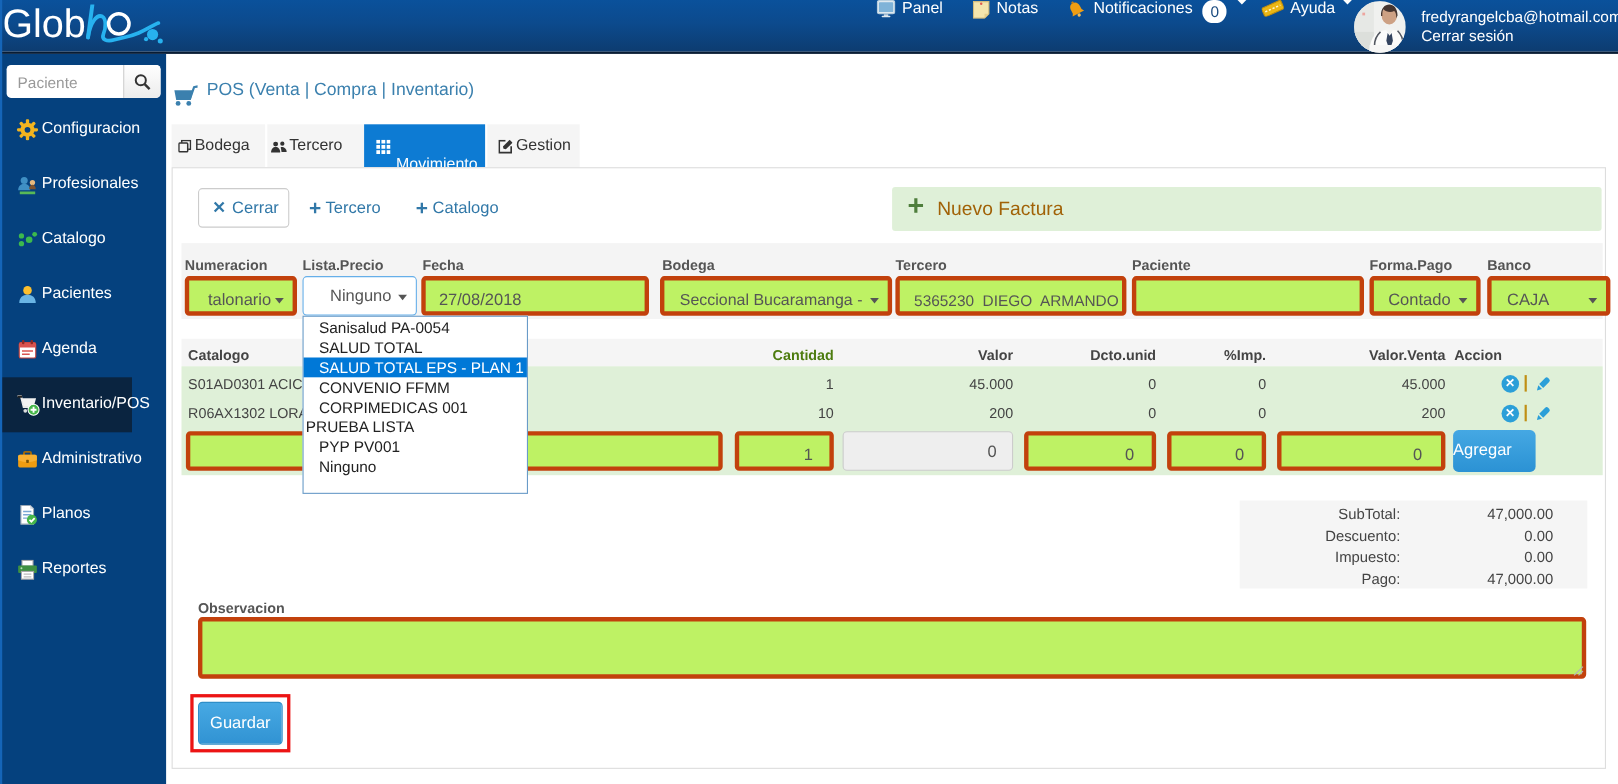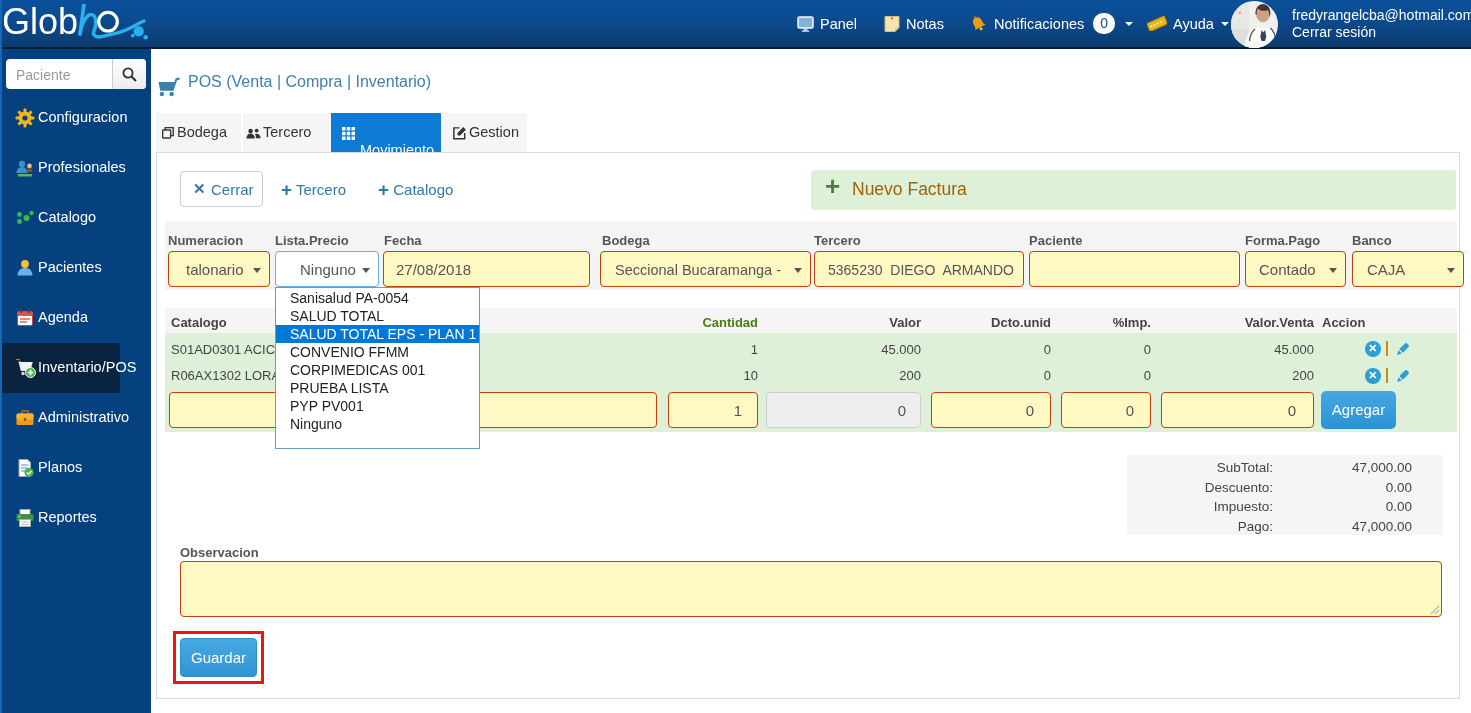--- a/index.html
+++ b/index.html
@@ -1,23 +1,23 @@
 <!DOCTYPE html>
 <html><head>
 <meta charset="utf-8">
 <style>
 *{margin:0;padding:0;box-sizing:border-box}
 body{font-family:"Liberation Sans",sans-serif;width:1471px;height:713px;overflow:hidden;background:#fff}
 .abs{position:absolute}
 #app{position:relative;width:1471px;height:713px;overflow:hidden;background:#fff}
 .lbl{font-size:13px;font-weight:bold;color:#555}
-.inp{background:#fef9c3;border:1px solid #c2410c;border-radius:4px}
+.inp{background:#bef264;border:4px solid #c2410c;border-radius:4px}
 .num{font-size:13px;color:#444;text-align:right}
 .cell{font-size:13px;color:#444}
-.nav-item{position:absolute;top:0;height:47px;display:flex;align-items:center;color:#fff;font-size:14.5px;gap:6px}
+.nav-item{position:absolute;top:0;height:47px;display:flex;align-items:flex-start;color:#fff;font-size:14.5px;gap:6px}
 .mi{position:absolute;left:0;width:120px;height:50px;color:#fff;font-size:14.5px}
 .mi .txt{position:absolute;left:38px;top:16px}
 .mi svg{position:absolute;left:15px;top:15px}
 .caret{display:inline-block;width:0;height:0;border-left:4px solid transparent;border-right:4px solid transparent;border-top:4px solid #fff;margin-left:4px}
 .scaret{position:absolute;width:0;height:0;border-left:4.5px solid transparent;border-right:4.5px solid transparent;border-top:5px solid #555;top:16px}
 </style>
 </head>
 <body>
 <div id="app">
 
@@ -362,29 +362,29 @@
     </div>
 <div class="abs inp" style="left:931px;top:392px;width:120px;height:36px;font-size:15px;color:#555">
       <span style="position:absolute;right:16px;top:9px">0</span>
     </div>
 <div class="abs inp" style="left:1061px;top:392px;width:90px;height:36px;font-size:15px;color:#555">
       <span style="position:absolute;right:16px;top:9px">0</span>
     </div>
 <div class="abs inp" style="left:1161px;top:392px;width:153px;height:36px;font-size:15px;color:#555">
       <span style="position:absolute;right:17px;top:9px">0</span>
     </div>
-<div class="abs" style="left:1321px;top:391px;width:75px;height:38px;background:linear-gradient(#45a8e3,#2b92d4);border-radius:5px;color:#fff;font-size:15px;text-align:center;line-height:38px">Agregar</div>
+<div class="abs" style="left:1321px;top:391px;width:75px;height:38px;background:linear-gradient(#45a8e3,#2b92d4);border-radius:5px;color:#fff;font-size:15px;text-align:left;line-height:38px">Agregar</div>
 
 <div class="abs" style="left:275px;top:287px;width:205px;height:162px;background:#fff;border:1px solid #699bc8;font-size:14px;color:#222;z-index:50">
   <div style="height:18px;line-height:18px;padding-left:14px;margin-top:1px">Sanisalud PA-0054</div>
   <div style="height:18px;line-height:18px;padding-left:14px">SALUD TOTAL</div>
   <div style="height:18px;line-height:18px;padding-left:14px;background:#0078d7;color:#fff">SALUD TOTAL EPS - PLAN 1</div>
   <div style="height:18px;line-height:18px;padding-left:14px">CONVENIO FFMM</div>
   <div style="height:18px;line-height:18px;padding-left:14px">CORPIMEDICAS 001</div>
-  <div style="height:18px;line-height:18px;padding-left:14px">PRUEBA LISTA</div>
+  <div style="height:18px;line-height:18px;padding-left:2px">PRUEBA LISTA</div>
   <div style="height:18px;line-height:18px;padding-left:14px">PYP PV001</div>
   <div style="height:18px;line-height:18px;padding-left:14px">Ninguno</div>
 </div>
 
 <div class="abs" style="left:1127px;top:455px;width:316px;height:80px;background:#f5f5f5"></div>
 <span class="abs num" style="left:1173px;top:460px;width:100px;font-size:13.5px">SubTotal:</span>
 <span class="abs num" style="left:1312px;top:460px;width:100px;font-size:13.5px">47,000.00</span>
 <span class="abs num" style="left:1173px;top:480px;width:100px;font-size:13.5px">Descuento:</span>
 <span class="abs num" style="left:1312px;top:480px;width:100px;font-size:13.5px">0.00</span>
 <span class="abs num" style="left:1173px;top:499px;width:100px;font-size:13.5px">Impuesto:</span>

